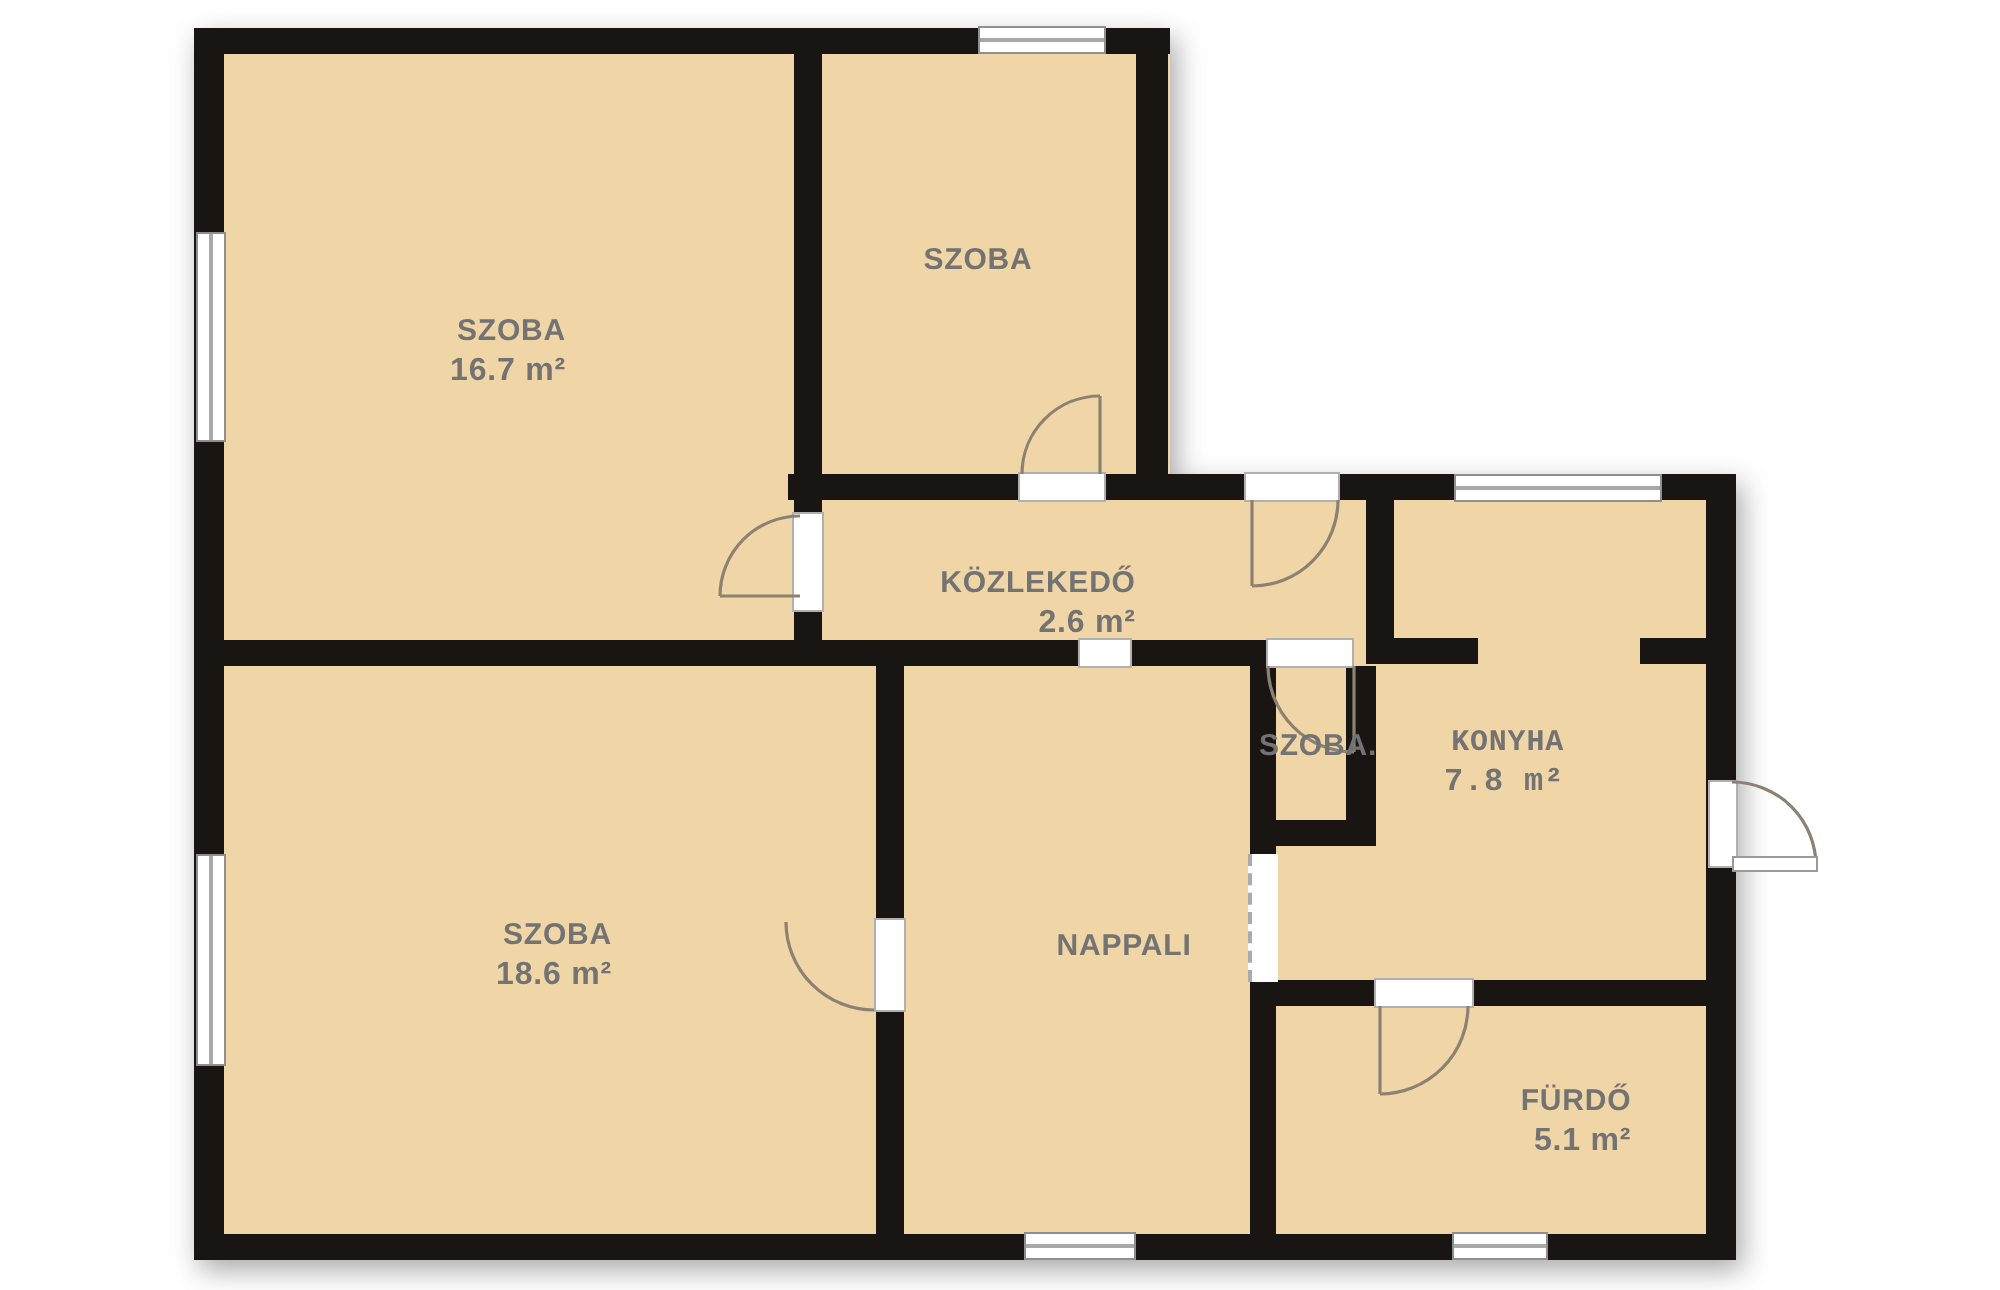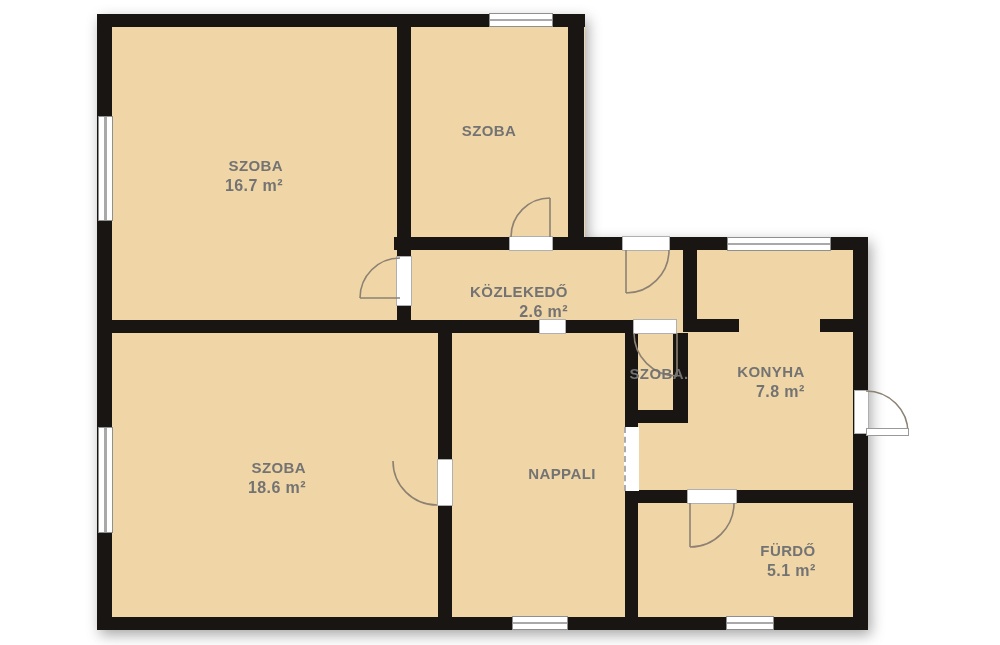--- a/index.html
+++ b/index.html
@@ -100,21 +100,21 @@
   <div class="room-label" style="left:489px;top:131px;">
     <div class="rname">SZOBA</div>
   </div>
   <div class="room-label" style="left:519px;top:285px;margin-top:17px;">
     <div class="rname">KÖZLEKEDŐ</div>
     <div class="rarea">2.6 m²</div>
   </div>
   <div class="room-label" style="left:659px;top:374px;">
     <div class="rname">SZOBA.</div>
   </div>
-  <div class="room-label" style="left:771px;top:382px;">
+  <div class="room-label" style="left:752px;top:382px;font-family:Liberation Mono, monospace;">
     <div class="rname">KONYHA</div>
     <div class="rarea">7.8 m²</div>
   </div>
   <div class="room-label" style="left:562px;top:474px;">
     <div class="rname">NAPPALI</div>
   </div>
   <div class="room-label" style="left:277px;top:478px;">
     <div class="rname">SZOBA</div>
     <div class="rarea">18.6 m²</div>
   </div>

